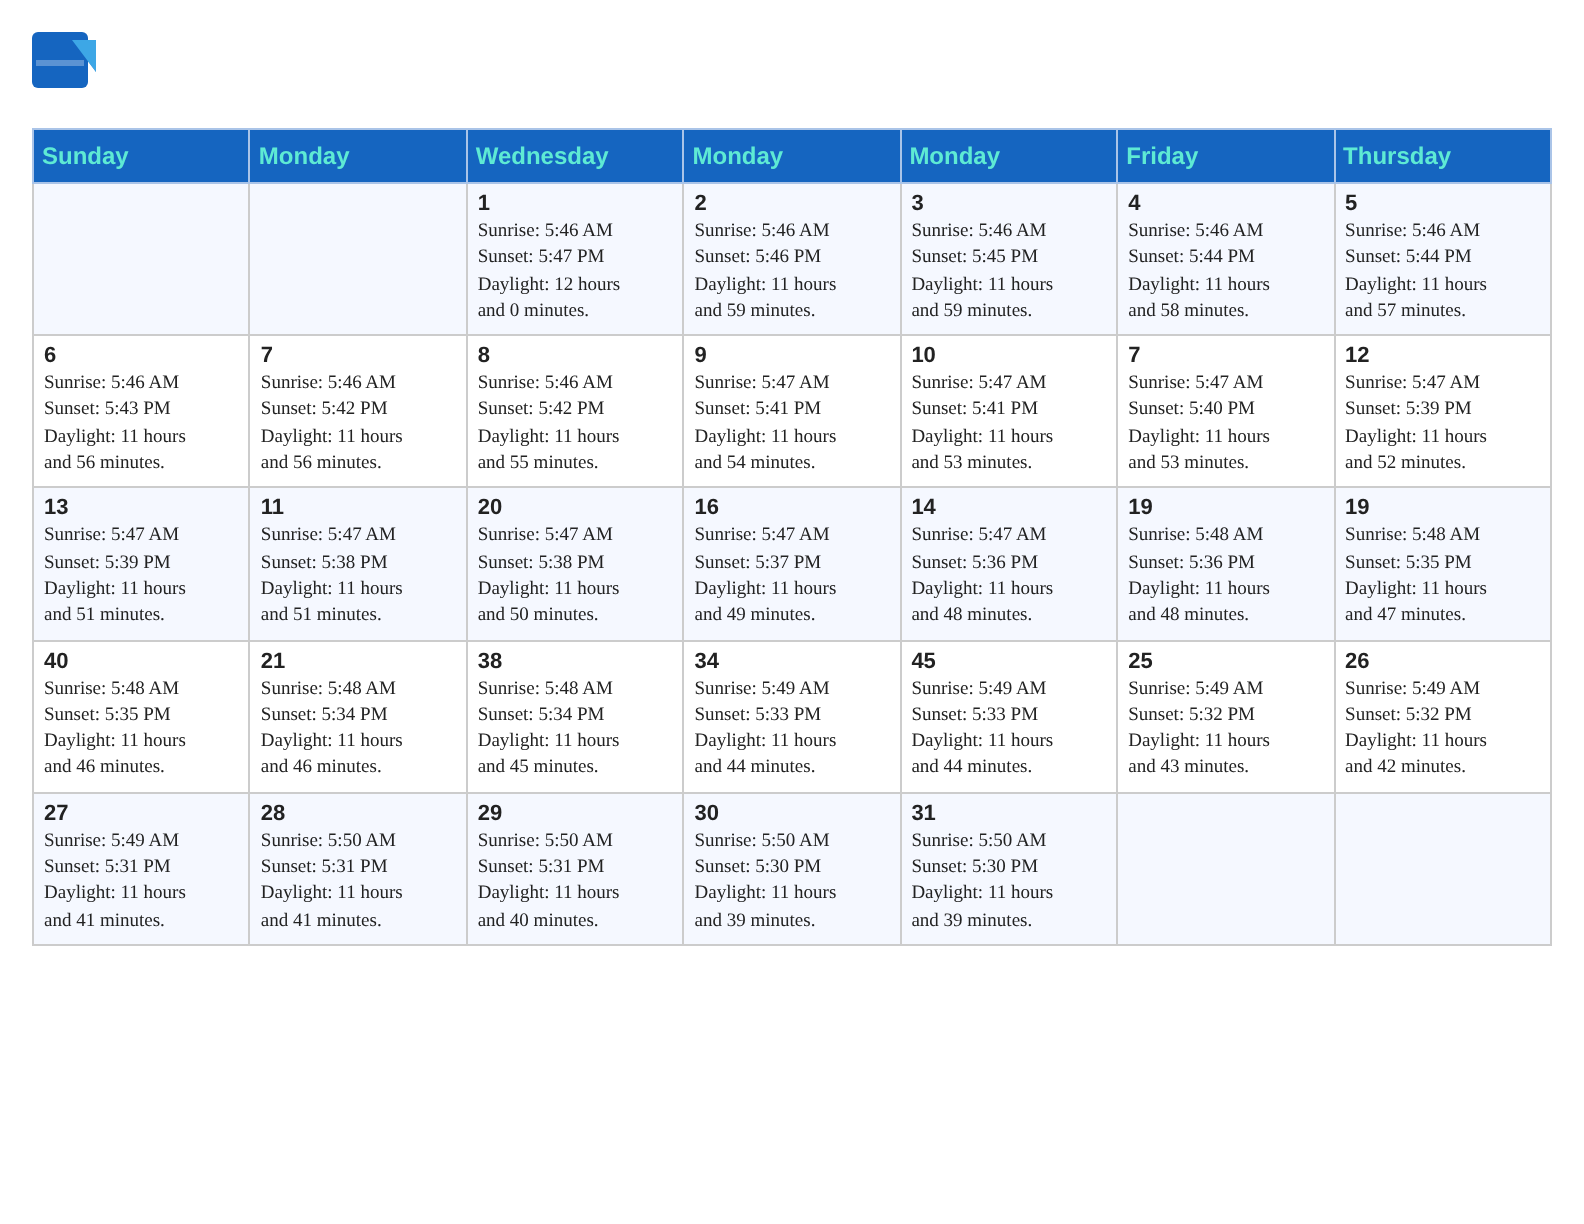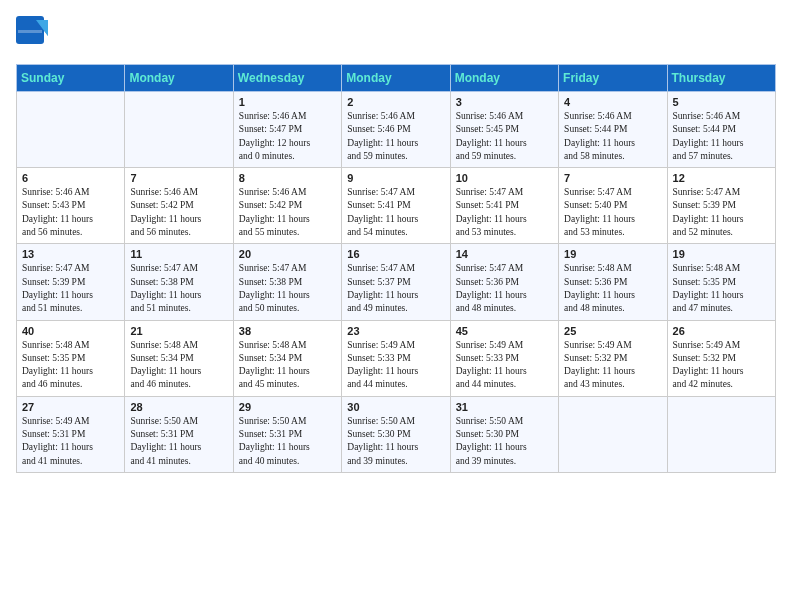--- a/index.html
+++ b/index.html
@@ -278,21 +278,21 @@
 and 46 minutes.</div>
         </td>
         <td>
           <span class="day-num">38</span>
           <div class="day-info" style="white-space: pre-line;">Sunrise: 5:48 AM
 Sunset: 5:34 PM
 Daylight: 11 hours
 and 45 minutes.</div>
         </td>
         <td>
-          <span class="day-num">23</span>
+          <span class="day-num">34</span>
           <div class="day-info" style="white-space: pre-line;">Sunrise: 5:49 AM
 Sunset: 5:33 PM
 Daylight: 11 hours
 and 44 minutes.</div>
         </td>
         <td>
           <span class="day-num">45</span>
           <div class="day-info" style="white-space: pre-line;">Sunrise: 5:49 AM
 Sunset: 5:33 PM
 Daylight: 11 hours

